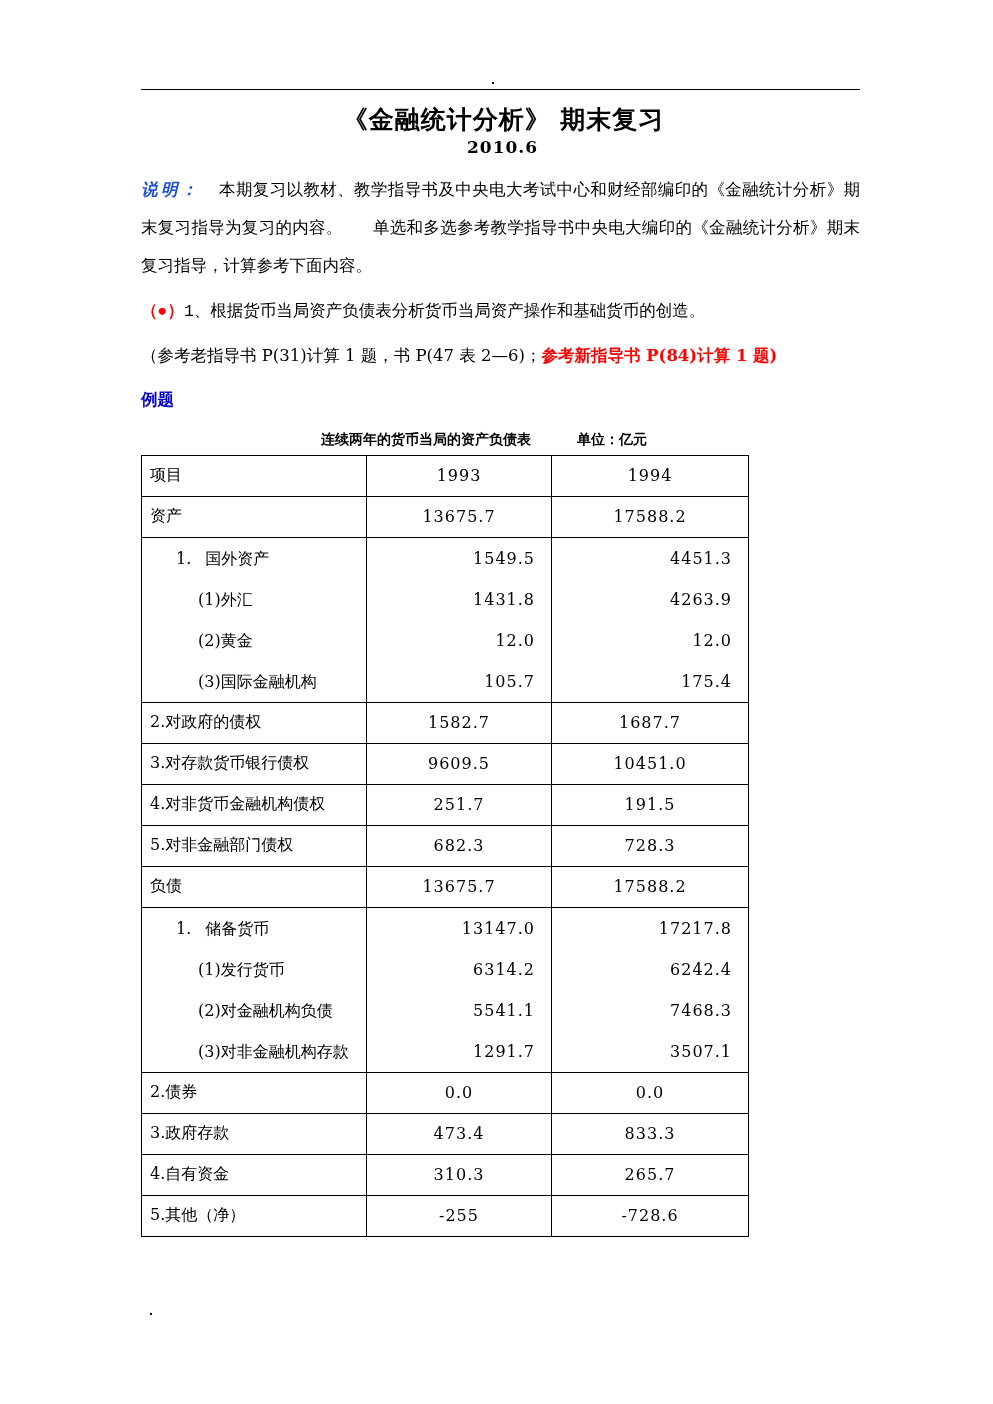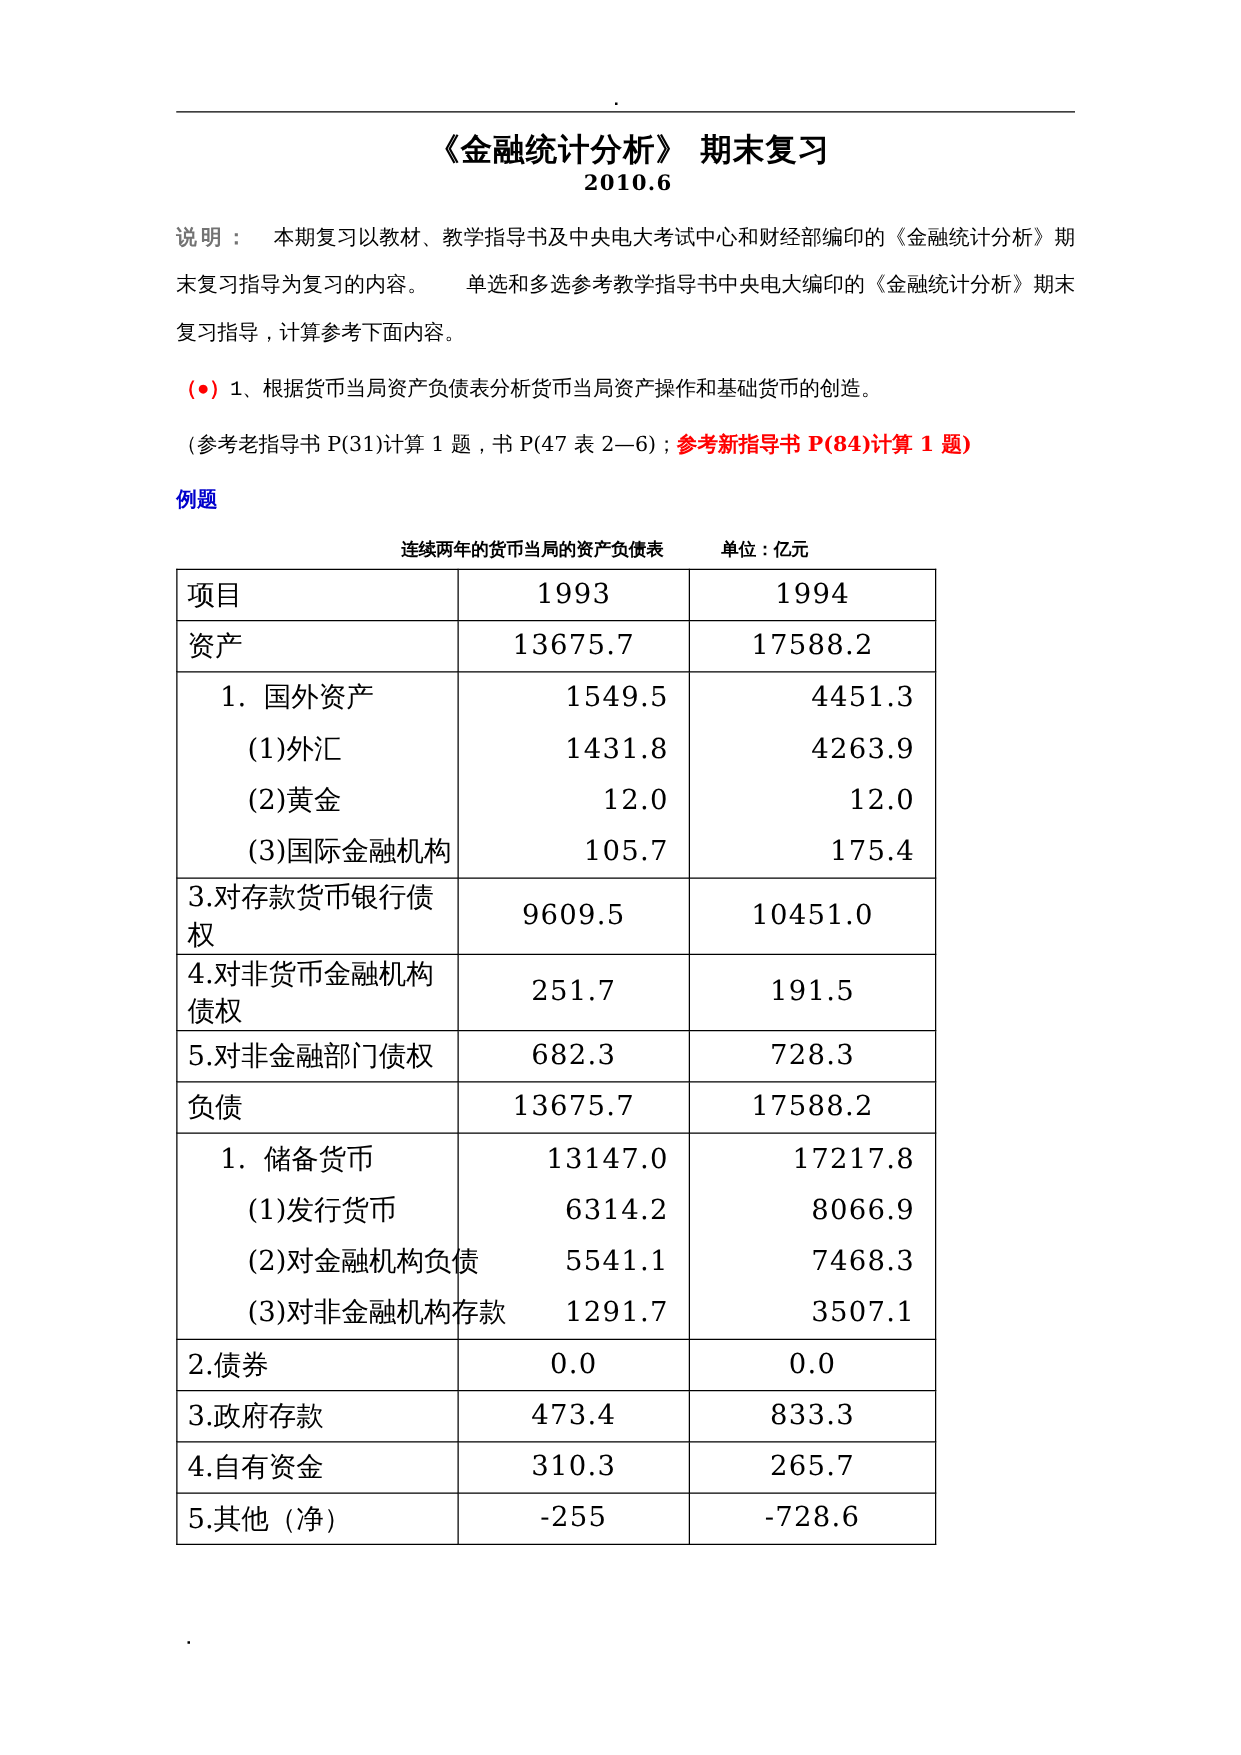--- a/index.html
+++ b/index.html
@@ -70,23 +70,24 @@
     line-height: 38px;
     margin: 0;
     text-align: justify;
     text-justify: inter-ideograph;
     font-family: "DejaVu Serif", "Liberation Serif", serif;
   }
   .para-note {
     margin-bottom: 2px;
   }
   .lbl-note {
-    color: #737373;
+    color: #1d4ed8;
     font-weight: bold;
     letter-spacing: 3px;
+    font-style: italic;
   }
   .gap-sm { display: inline-block; width: 18px; }
   .gap-md { display: inline-block; width: 30px; }
 
   .para-item {
     margin-top: 8px;
     font-family: Liberation Mono, monospace;
   }
   .bullet-red {
     color: #FF0000;
@@ -126,21 +127,21 @@
     width: 607px;
     table-layout: fixed;
     font-family: "DejaVu Serif", "Liberation Serif", serif;
   }
   table.bs col.c-item { width: 225px; }
   table.bs col.c-y1   { width: 185px; }
   table.bs col.c-y2   { width: 197px; }
 
   table.bs td {
     border: 1.4px solid #000;
-    font-size: 22px;
+    font-size: 16px;
     height: 41px;
     padding: 0 8px;
     vertical-align: middle;
     box-sizing: border-box;
   }
   td.item { text-align: left; }
   td.num  { text-align: center; letter-spacing: 1px; }
 
   
   td.grp {
@@ -237,20 +238,25 @@
           </td>
           <td class="grp num">
             <div class="sub">4451.3</div>
             <div class="sub">4263.9</div>
             <div class="sub">12.0</div>
             <div class="sub">175.4</div>
           </td>
         </tr>
 
         <tr>
+          <td class="item">2.对政府的债权</td>
+          <td class="num">1582.7</td>
+          <td class="num">1687.7</td>
+        </tr>
+        <tr>
           <td class="item">3.对存款货币银行债权</td>
           <td class="num">9609.5</td>
           <td class="num">10451.0</td>
         </tr>
         <tr>
           <td class="item">4.对非货币金融机构债权</td>
           <td class="num">251.7</td>
           <td class="num">191.5</td>
         </tr>
         <tr>
@@ -273,21 +279,21 @@
             <div class="sub ind-2">(3)对非金融机构存款</div>
           </td>
           <td class="grp num">
             <div class="sub">13147.0</div>
             <div class="sub">6314.2</div>
             <div class="sub">5541.1</div>
             <div class="sub">1291.7</div>
           </td>
           <td class="grp num">
             <div class="sub">17217.8</div>
-            <div class="sub">8066.9</div>
+            <div class="sub">6242.4</div>
             <div class="sub">7468.3</div>
             <div class="sub">3507.1</div>
           </td>
         </tr>
 
         <tr>
           <td class="item">2.债券</td>
           <td class="num">0.0</td>
           <td class="num">0.0</td>
         </tr>

